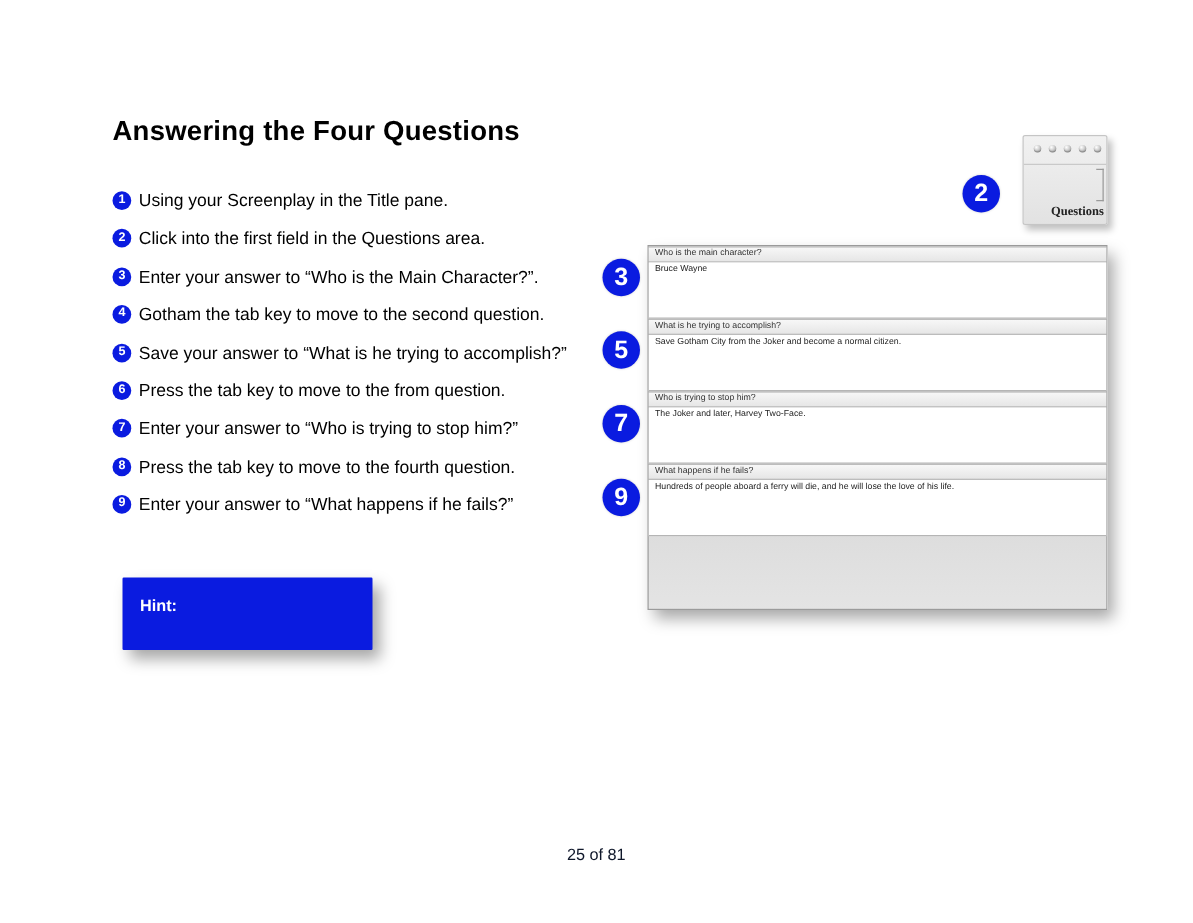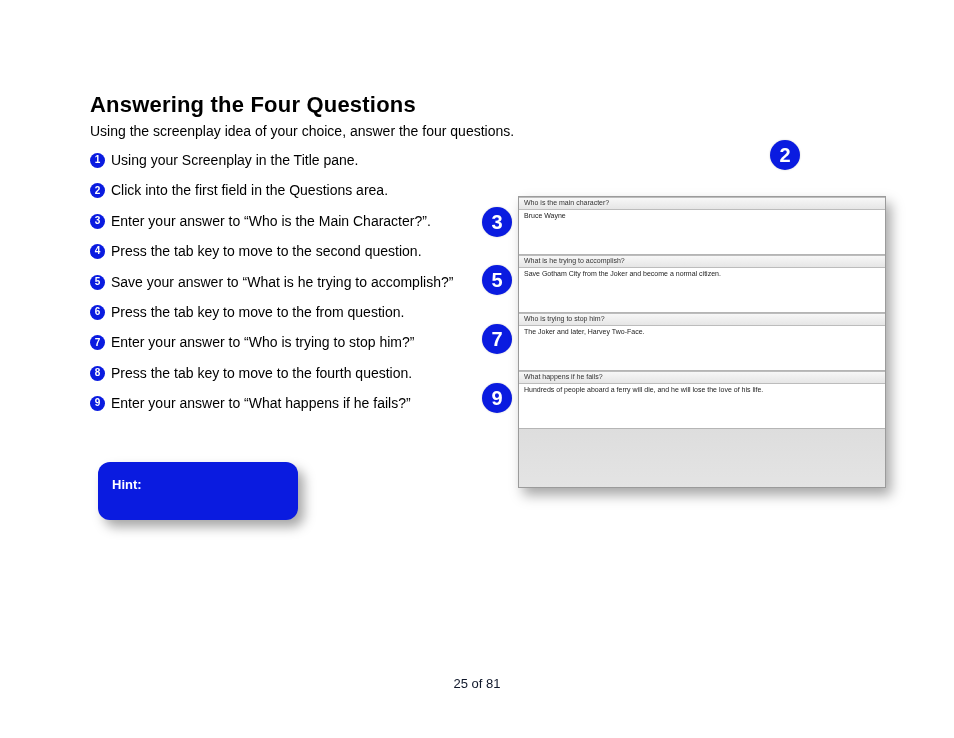--- a/index.html
+++ b/index.html
@@ -23,21 +23,21 @@
   .bullet-num {
     flex: 0 0 auto; width: 15px; height: 15px; border-radius: 50%;
     background: #0a1be0; color: #fff; font-weight: 700; font-size: 10px;
     display: flex; align-items: center; justify-content: center;
     margin-right: 6px; margin-top: 1px;
   }
   .step-text { flex: 1 1 auto; }
 
   .hint-box {
     position: absolute; left: 98px; top: 462px; width: 200px;
-    background: #0a1be0; color: #fff; border-radius: 12px;
+    background: #0a1be0; color: #fff; border-radius: 1px;
     padding: 14px 14px 16px 14px; font-size: 13px; line-height: 1.38;
     box-shadow: 6px 7px 12px rgba(0,0,0,0.35);
   }
   .hint-title { font-weight: 700; margin-bottom: 10px; font-size: 13px; }
 
   .callout {
     position: absolute; width: 30px; height: 30px; border-radius: 50%;
     background: #0a1be0; color: #fff; font-weight: 700; font-size: 20px;
     display: flex; align-items: center; justify-content: center;
     box-shadow: 0 0 2px rgba(0,0,0,.2);
@@ -91,38 +91,37 @@
     position: absolute; left: 0; right: 0; top: 676px; text-align: center;
     font-size: 13px; color: #0f172a;
   }
 </style>
 </head>
 <body>
 
 <div class="page">
 
   <h1 class="heading">Answering the Four Questions</h1>
-  <p class="intro">Using the screenplay idea of your choice, answer the four questions.</p>
 
   <ol class="steps">
     <li class="step">
         <span class="bullet-num">1</span>
         <span class="step-text">Using your Screenplay in the Title pane.</span>
       </li>
     <li class="step">
         <span class="bullet-num">2</span>
         <span class="step-text">Click into the first field in the Questions area.</span>
       </li>
     <li class="step">
         <span class="bullet-num">3</span>
         <span class="step-text">Enter your answer to “Who is the Main Character?”.</span>
       </li>
     <li class="step">
         <span class="bullet-num">4</span>
-        <span class="step-text">Press the tab key to move to the second question.</span>
+        <span class="step-text">Gotham the tab key to move to the second question.</span>
       </li>
     <li class="step">
         <span class="bullet-num">5</span>
         <span class="step-text">Save your answer to “What is he trying to accomplish?”</span>
       </li>
     <li class="step">
         <span class="bullet-num">6</span>
         <span class="step-text">Press the tab key to move to the from question.</span>
       </li>
     <li class="step">
@@ -142,20 +141,32 @@
   <div class="hint-box">
     <div class="hint-title">Hint:</div>
   </div>
 
   <div class="callout co2">2</div>
   <div class="callout co3">3</div>
   <div class="callout co5">5</div>
   <div class="callout co7">7</div>
   <div class="callout co9">9</div>
 
+  <div class="tab-chip">
+    <div class="dots">
+      <span class="dot"></span>
+        <span class="dot"></span>
+        <span class="dot"></span>
+        <span class="dot"></span>
+        <span class="dot"></span>
+    </div>
+    <div class="hr"></div>
+    <div class="bracket"></div>
+    <div class="label">Questions</div>
+  </div>
 
   <div class="panel">
     <div class="row qhdr r1h">Who is the main character?</div>
     <div class="row qans r1a">Bruce Wayne</div>
     <div class="row qhdr r2h">What is he trying to accomplish?</div>
     <div class="row qans r2a">Save Gotham City from the Joker and become a normal citizen.</div>
     <div class="row qhdr r3h">Who is trying to stop him?</div>
     <div class="row qans r3a">The Joker and later, Harvey Two-Face.</div>
     <div class="row qhdr r4h">What happens if he fails?</div>
     <div class="row qans r4a">Hundreds of people aboard a ferry will die, and he will lose the love of his life.</div>

